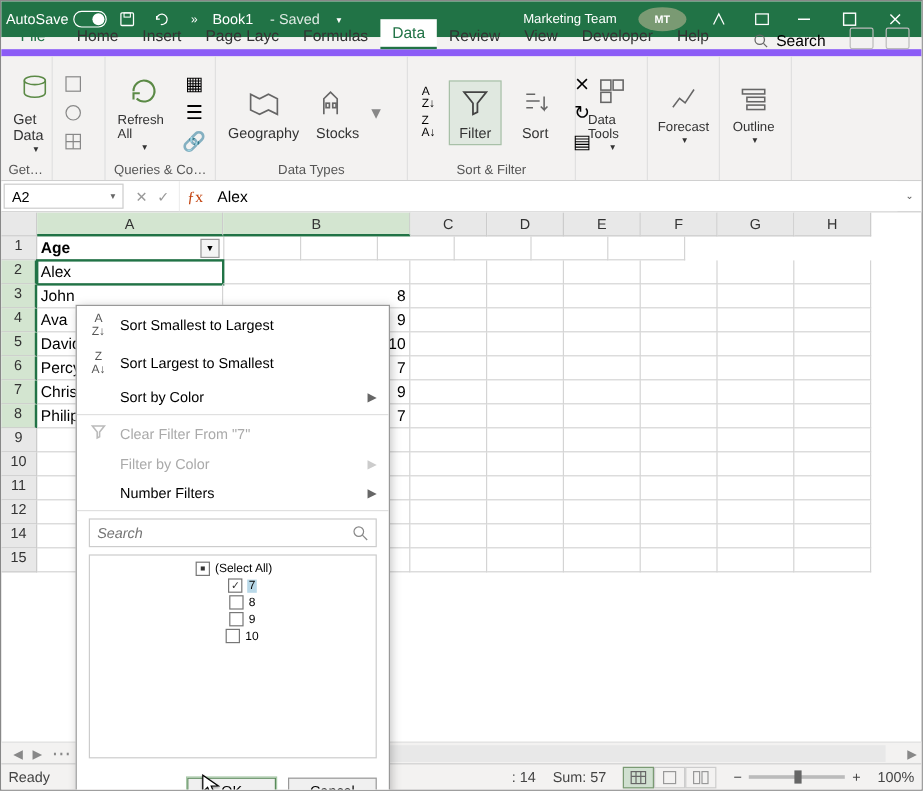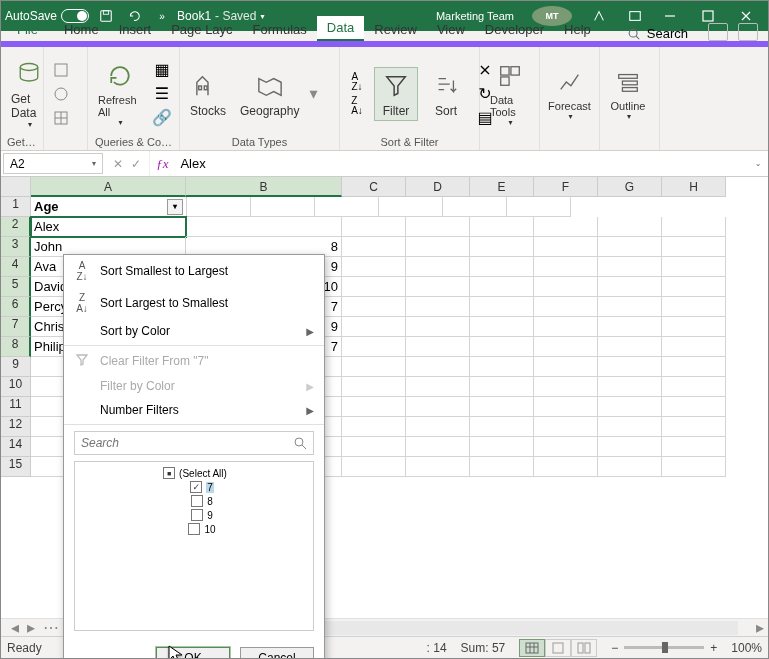--- a/index.html
+++ b/index.html
@@ -5,21 +5,21 @@
   * { box-sizing: border-box; margin: 0; padding: 0; font-family: 'Segoe UI', Arial, sans-serif; }
   body { background: #fff; width: 769px; height: 659px; overflow: hidden; border: 1px solid #888; position: relative; }
   
   
   .titlebar { height: 30px; background: linear-gradient(#217346, #217346); display: flex; align-items: center; color: #fff; font-size: 12px; padding: 0 4px; }
   .titlebar .autosave { display: flex; align-items: center; gap: 4px; margin-right: 8px; }
   .titlebar .toggle { width: 28px; height: 14px; border: 1px solid #fff; border-radius: 8px; position: relative; }
   .titlebar .toggle::after { content: ''; width: 10px; height: 10px; background: #fff; border-radius: 50%; position: absolute; top: 1px; right: 1px; }
   .titlebar .qat { display: flex; gap: 10px; align-items: center; }
   .titlebar .qat-btn { width: 18px; height: 18px; display: flex; align-items: center; justify-content: center; cursor: pointer; }
-  .titlebar .title-center { flex: 1; text-align: left; padding-left: 6px; display: flex; align-items: center; gap: 4px; }
+  .titlebar .title-center { flex: 1; text-align: left; padding-left: 6px; display: flex; align-items: center; gap: 14px; }
   .titlebar .team { display: flex; align-items: center; gap: 18px; margin-right: 8px; font-size: 11px; }
   .titlebar .avatar { width: 40px; height: 20px; border-radius: 50%; background: #7a9a73; display: flex; align-items: center; justify-content: center; font-size: 9px; font-weight: bold; }
   .titlebar .winctl { display: flex; gap: 2px; }
   .titlebar .winbtn { width: 36px; height: 28px; display: flex; align-items: center; justify-content: center; cursor: pointer; }
   .titlebar svg { stroke: #fff; fill: none; }
 
   
   .ribbon-tabs { height: 16px; background: #f3f2f1; display: flex; align-items: end; border-bottom: 6px solid #8b5cf6; font-size: 13px; }
   .ribbon-tabs .tab { padding: 4px 10px; cursor: pointer; color: #333; }
   .ribbon-tabs .tab.file { color: #217346; font-weight: 400; padding-left: 16px; padding-right: 16px; }
@@ -39,21 +39,21 @@
   .bigbtn .ico { width: 32px; height: 32px; margin-bottom: 2px; display: flex; align-items: center; justify-content: center; }
   .smallbtn { width: 22px; height: 22px; display: flex; align-items: center; justify-content: center; cursor: pointer; }
   .smallstack { display: flex; flex-direction: column; gap: 2px; }
   .dropcaret { font-size: 8px; margin-left: 2px; }
 
   
   .formula-bar { height: 26px; border-bottom: 1px solid #ccc; display: flex; align-items: stretch; background: #fff; }
   .name-box { width: 100px; border: 1px solid #ccc; margin: 2px; display: flex; align-items: center; padding: 0 6px; font-size: 12px; }
   .name-box .caret { margin-left: auto; font-size: 8px; color: #666; }
   .fx-btns { display: flex; align-items: center; gap: 8px; padding: 0 8px; color: #999; font-size: 12px; border-right: 1px solid #eee; }
-  .fx-label { font-style: italic; font-family: 'Times New Roman', serif; font-size: 13px; color: #a21caf; padding: 0 6px; display: flex; align-items: center; }
+  .fx-label { font-family: 'Times New Roman', serif; font-size: 13px; color: #c2410c; padding: 0 6px; display: flex; align-items: center; }
   .formula-input { flex: 1; border: none; outline: none; padding: 0 6px; font-size: 13px; }
   .formula-expand { width: 20px; display: flex; align-items: center; justify-content: center; color: #666; font-size: 8px; }
 
   
   .grid-wrap { position: relative; height: 346px; overflow: hidden; }
   .col-headers { display: flex; position: sticky; top: 0; }
   .corner { width: 30px; height: 20px; background: #e8e8e8; border-right: 1px solid #ccc; border-bottom: 1px solid #ccc; }
   .col-head { height: 20px; background: #e8e8e8; border-right: 1px solid #ccc; border-bottom: 1px solid #ccc; text-align: center; font-size: 12px; color: #333; line-height: 20px; }
   .col-head.sel { background: #d3e5d0; border-bottom: 2px solid #217346; }
   .row { display: flex; }
@@ -252,34 +252,34 @@
         <div class="smallbtn">🔗</div>
       </div>
     </div>
     <div class="group-label">Queries &amp; Co…</div>
   </div>
   <div class="group" style="width:160px">
     <div class="group-body">
       <div class="bigbtn">
           <div class="ico">
             <svg width="30" height="26" viewBox="0 0 32 28" fill="none" stroke="#666" stroke-width="1.5">
+              <path d="M4 6l8 4 8-4 8 4v14l-8-4-8 4-8-4z"></path>
+            </svg>
+          </div>
+          <span>Geography</span>
+        </div>
+      <div class="bigbtn">
+          <div class="ico">
+            <svg width="30" height="26" viewBox="0 0 32 28" fill="none" stroke="#666" stroke-width="1.5">
               <path d="M4 24V10l6-6 6 6v14"></path>
               <rect x="6" y="14" width="3" height="4"></rect>
               <rect x="12" y="14" width="3" height="4"></rect>
             </svg>
           </div>
           <span>Stocks</span>
-        </div>
-      <div class="bigbtn">
-          <div class="ico">
-            <svg width="30" height="26" viewBox="0 0 32 28" fill="none" stroke="#666" stroke-width="1.5">
-              <path d="M4 6l8 4 8-4 8 4v14l-8-4-8 4-8-4z"></path>
-            </svg>
-          </div>
-          <span>Geography</span>
         </div>
       <div style="align-self:center;color:#888">▾</div>
     </div>
     <div class="group-label">Data Types</div>
   </div>
   <div class="group" style="width:140px">
     <div class="group-body">
       <div class="smallstack" style="width:24px">
         <div class="smallbtn" style="font-size:10px;line-height:10px">A<br>Z↓</div>
         <div class="smallbtn" style="font-size:10px;line-height:10px">Z<br>A↓</div>

